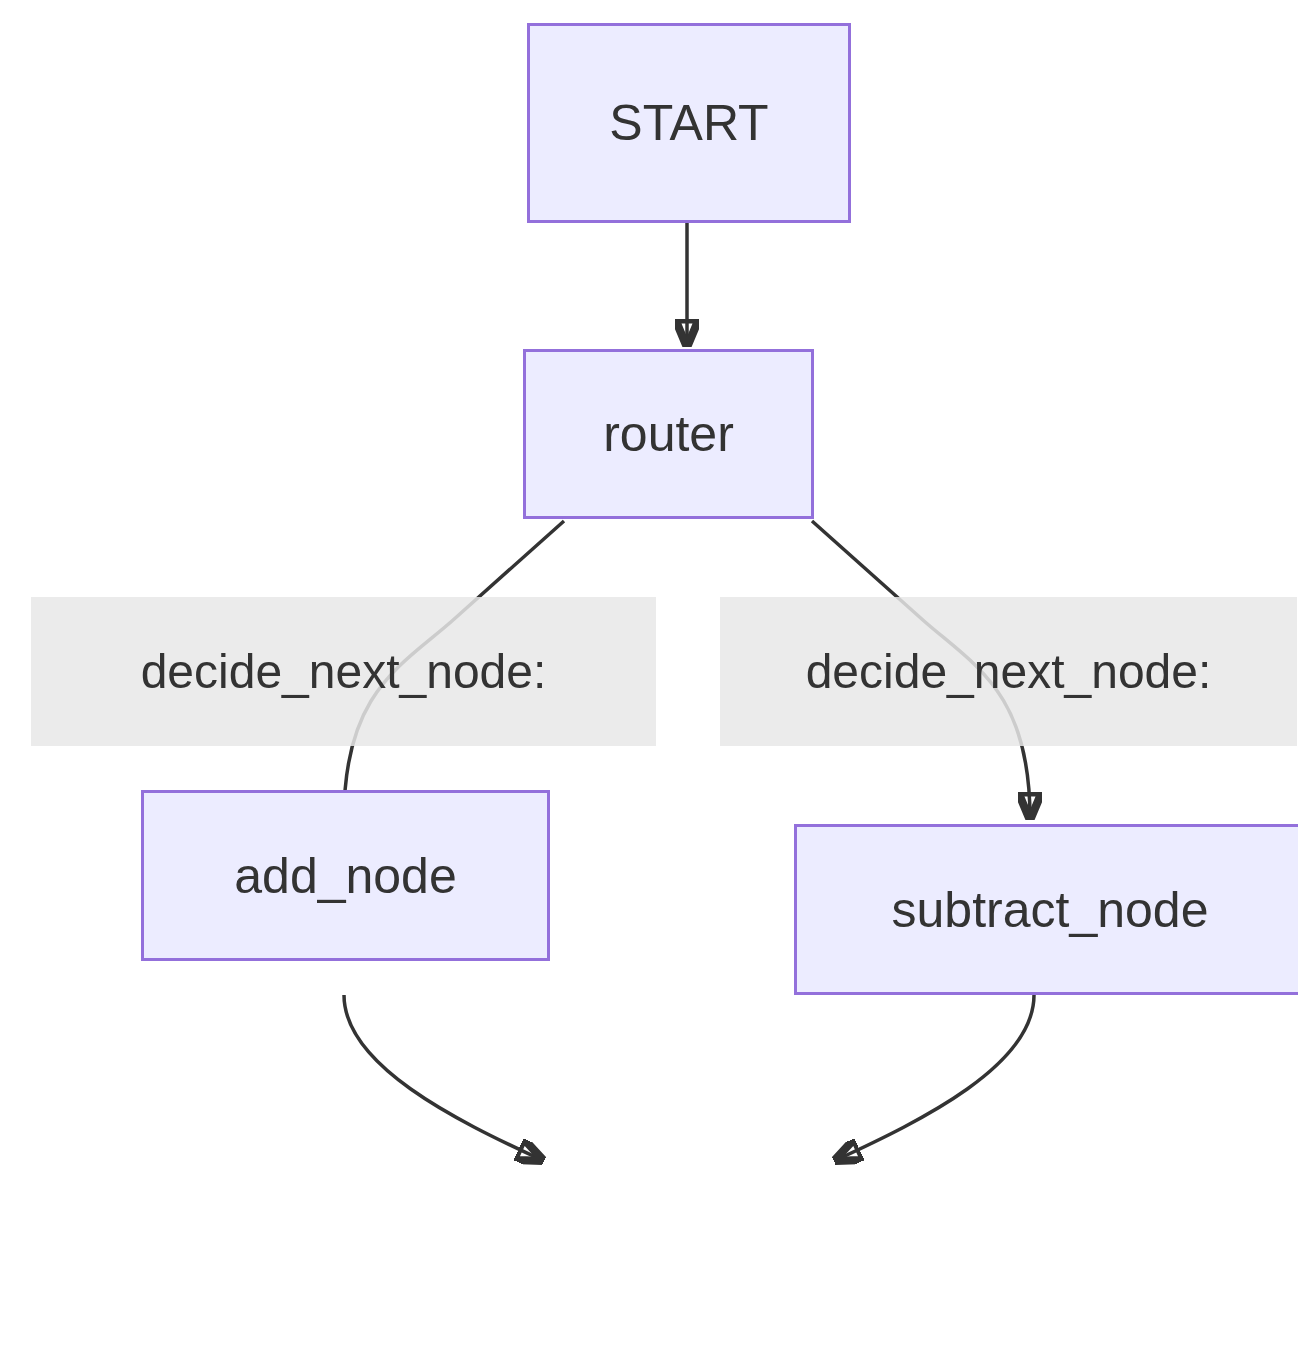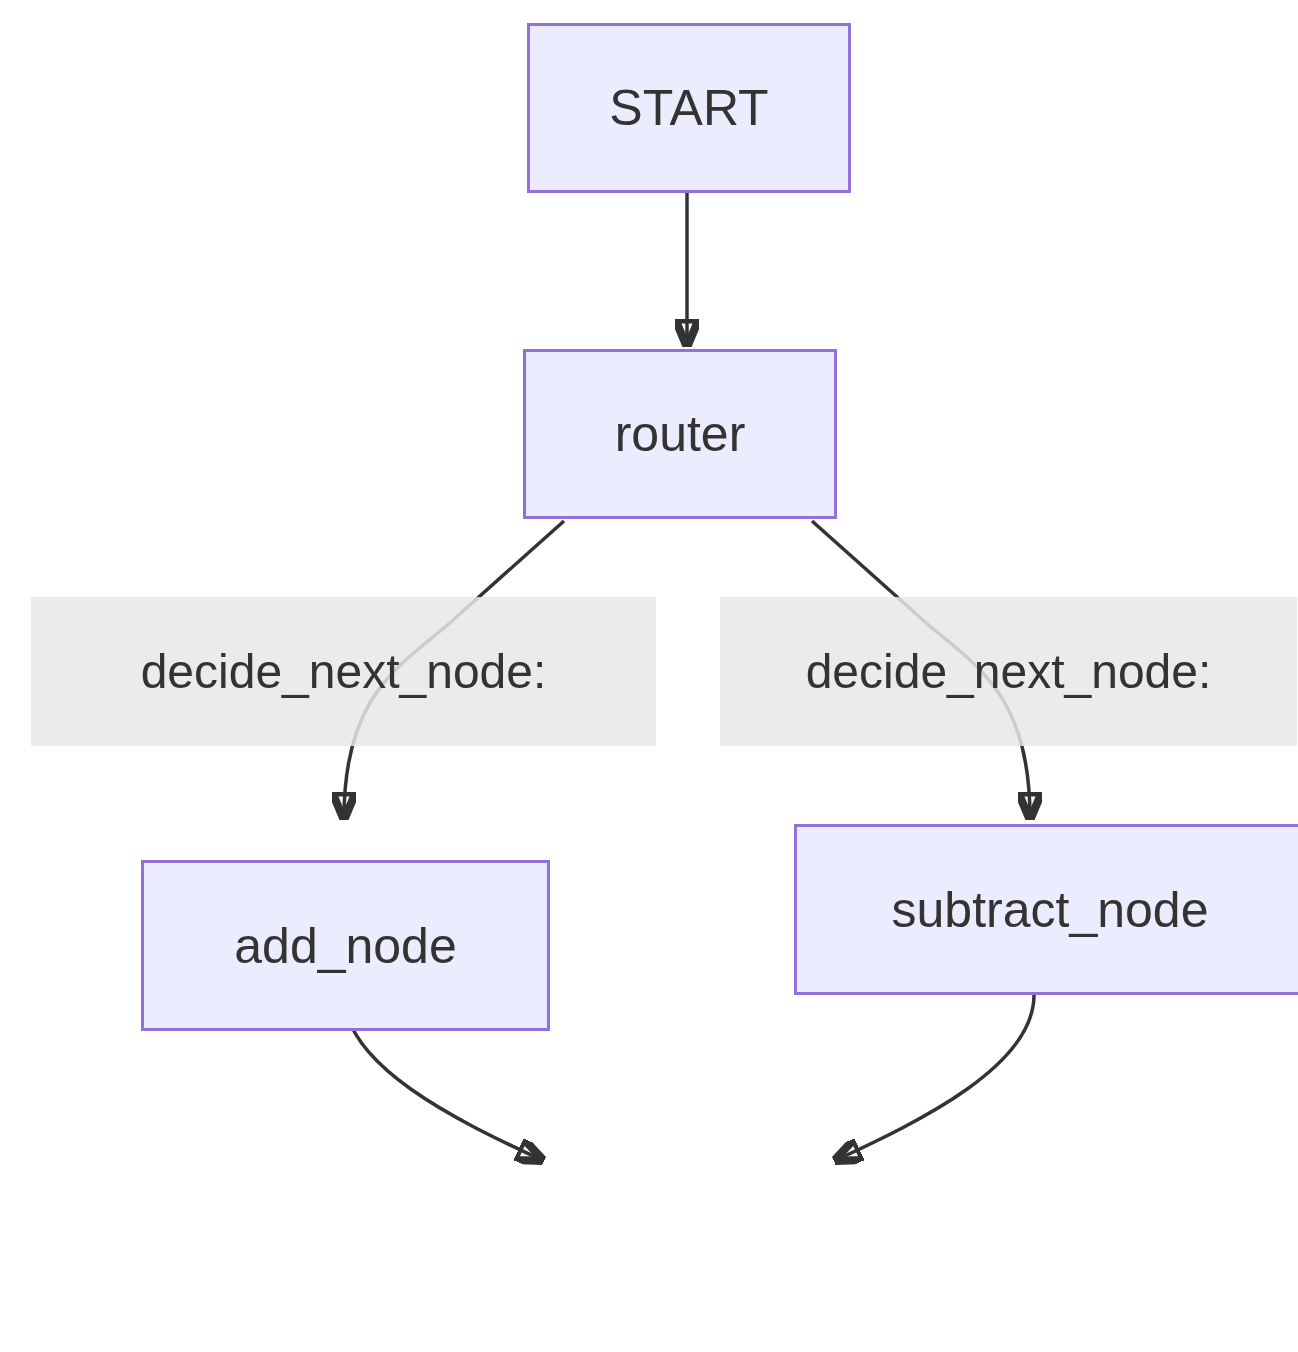--- a/index.html
+++ b/index.html
@@ -32,23 +32,23 @@
     box-sizing: border-box;
     background: var(--node-fill, #ECECFF);
     border: 3px solid var(--node-border, #9370DB);
     color: var(--text, #333333);
     display: flex;
     align-items: center;
     justify-content: center;
     font-size: 50px;
     text-align: center;
   }
-  #node-start    { left: 527px; top: 23px;   width: 324px; height: 170px; }
-  #node-router   { left: 523px; top: 349px;  width: 314px; height: 170px; }
-  #node-add      { left: 141px; top: 860px;  width: 409px; height: 171px; }
+  #node-start    { left: 527px; top: 23px;   width: 324px; height: 200px; }
+  #node-router   { left: 523px; top: 349px;  width: 291px; height: 170px; }
+  #node-add      { left: 141px; top: 790px;  width: 409px; height: 171px; }
   #node-subtract { left: 794px; top: 824px;  width: 512px; height: 171px; }
   #node-end      { left: 549px; top: 1152px; width: 279px; height: 170px; }
 
   .edge-label {
     position: absolute;
     box-sizing: border-box;
     background: rgba(232, 232, 232, 0.85);
     color: var(--text, #333333);
     font-size: 48px;
     text-align: center;

